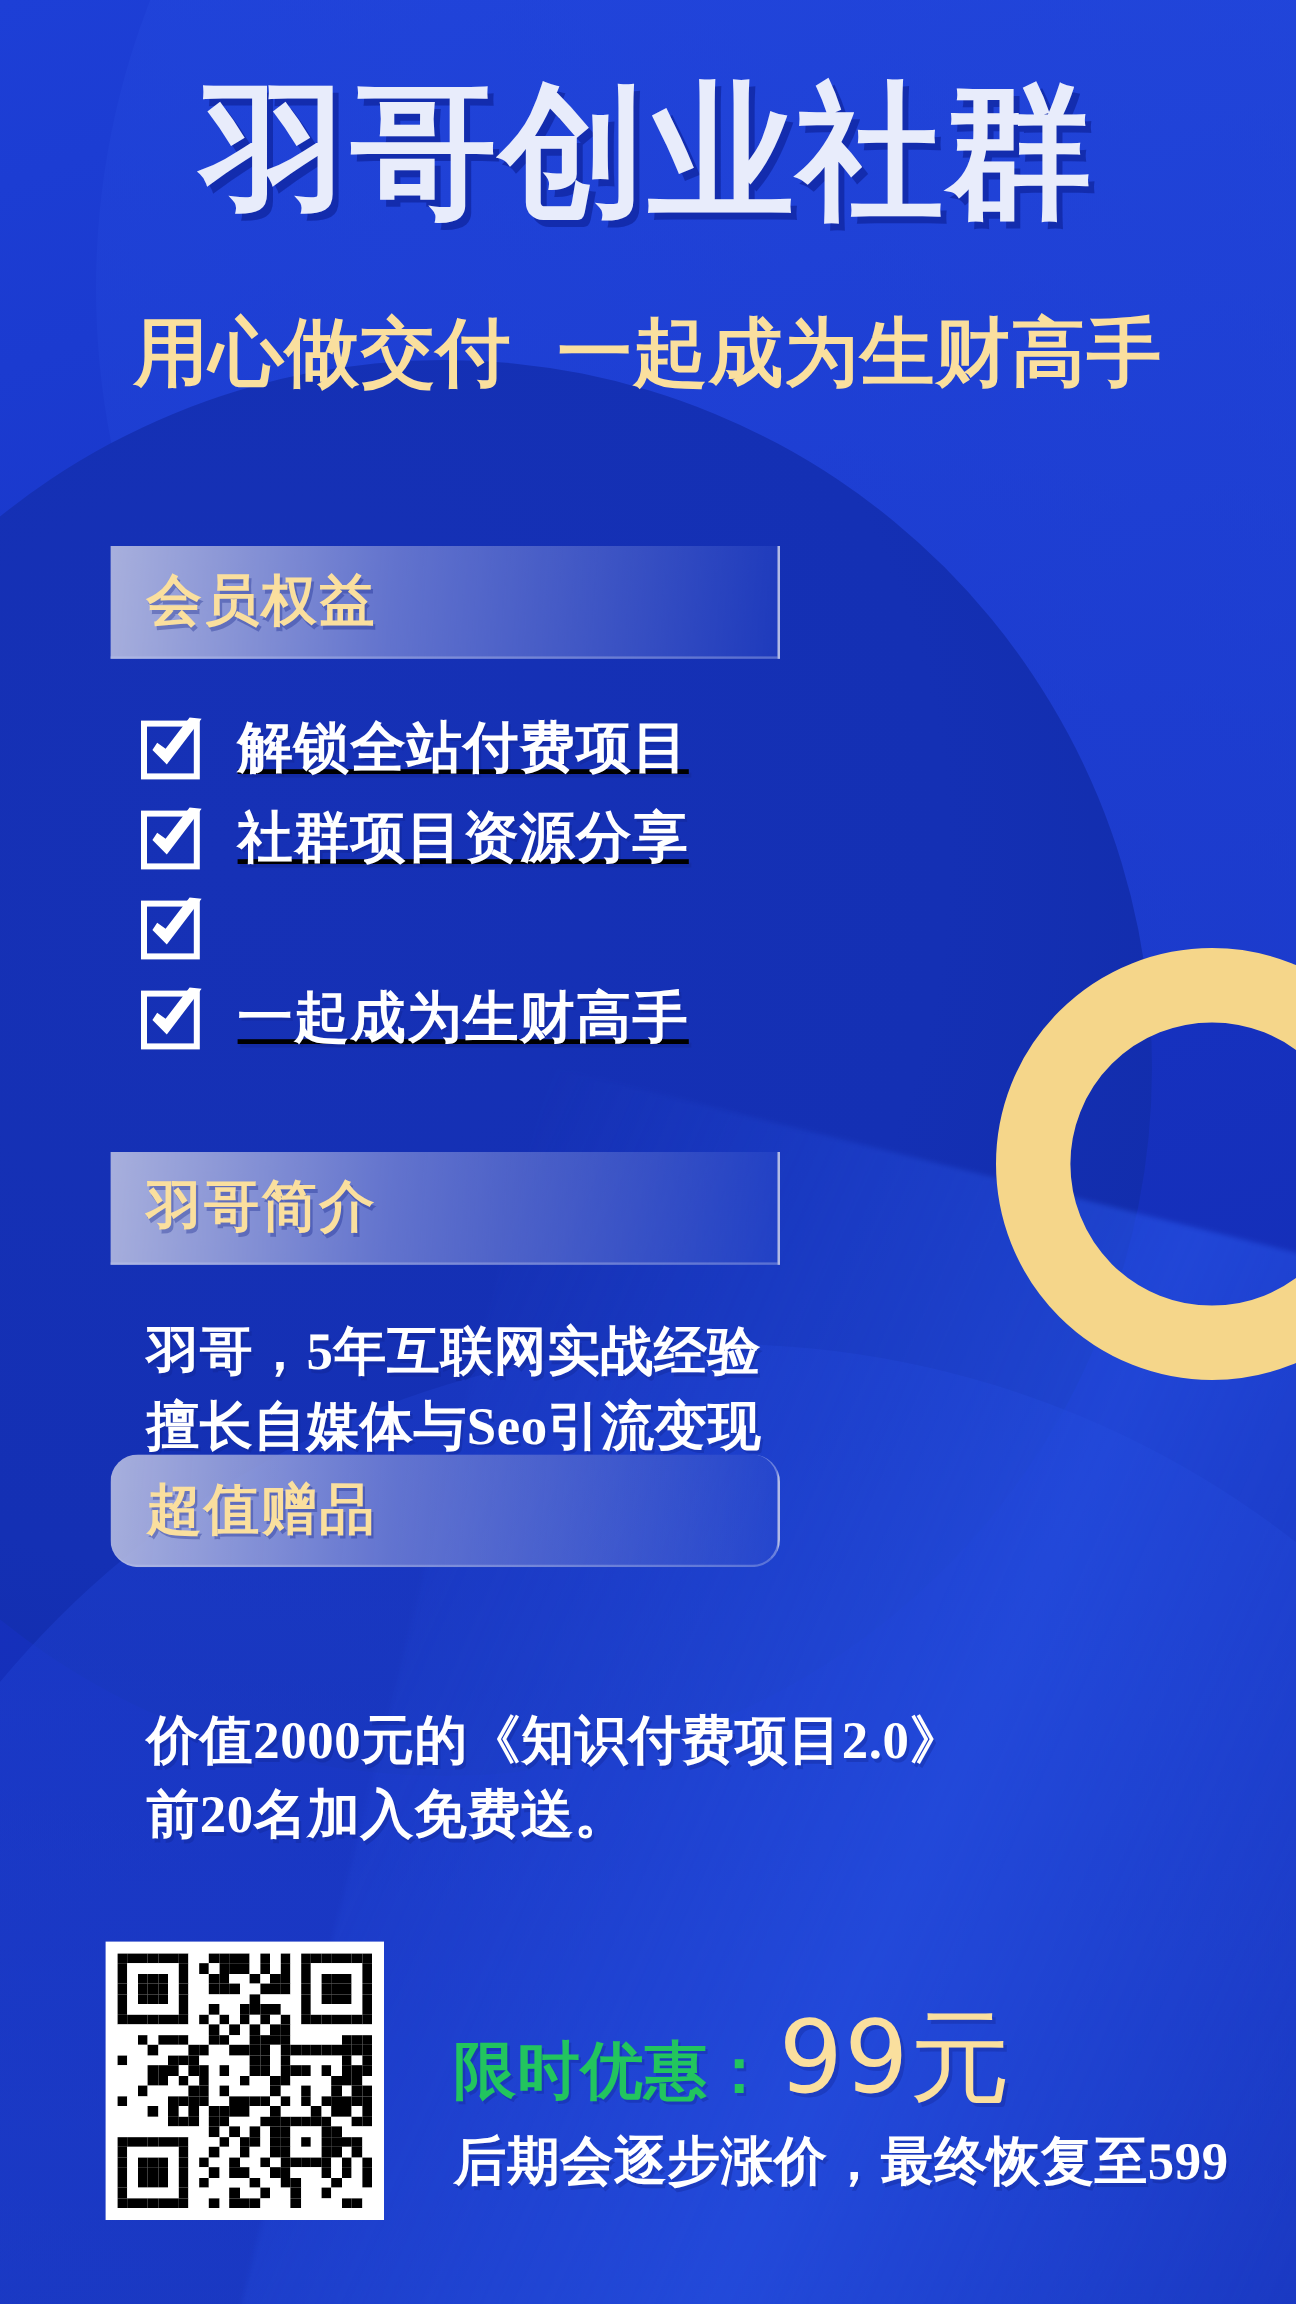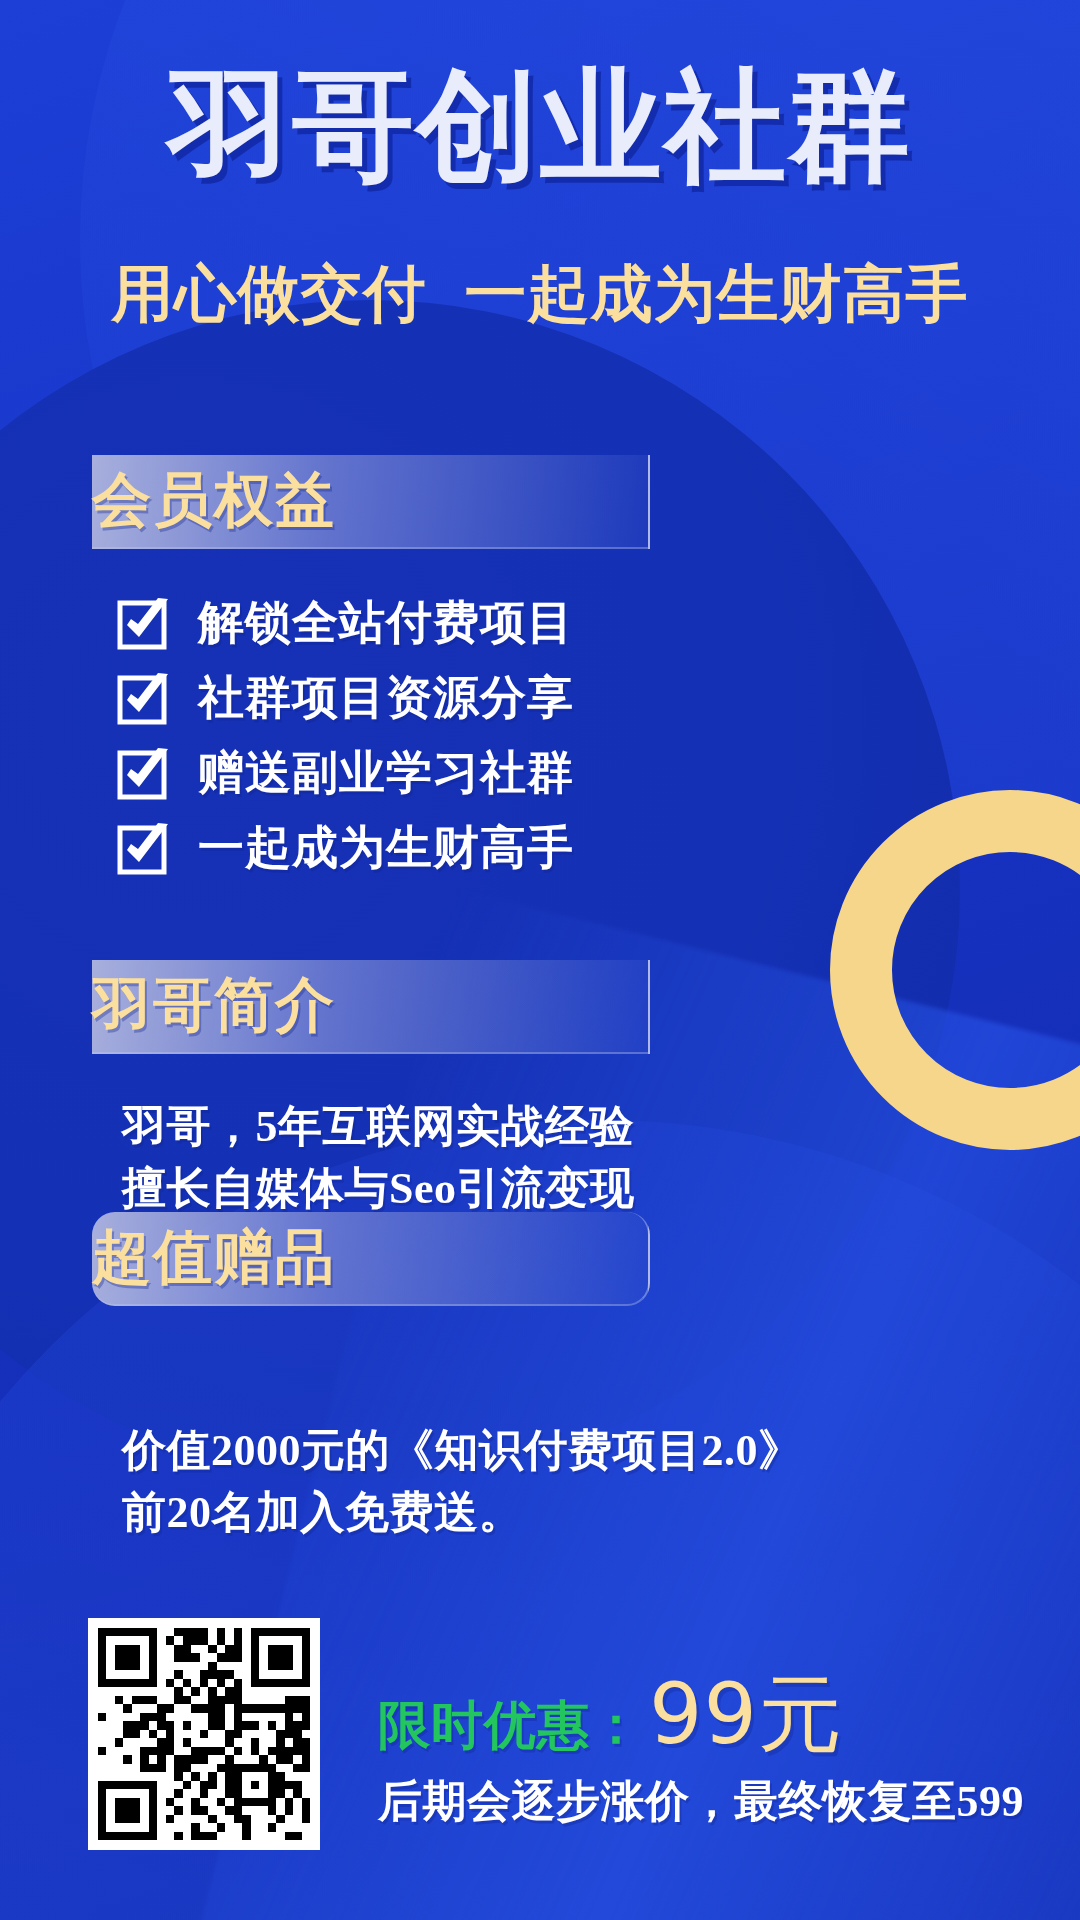--- a/index.html
+++ b/index.html
@@ -118,41 +118,43 @@
     height: 92px;
     background: linear-gradient(95deg, rgba(180,186,224,0.92) 0%, rgba(120,134,212,0.78) 42%, rgba(52,82,206,0.30) 100%);
     border-right: 2px solid rgba(190,200,240,0.45);
     border-bottom: 2px solid rgba(190,200,240,0.35);
     display: flex;
     align-items: center;
   }
   .sec-label {
     font-family: "DejaVu Serif", "Liberation Serif", serif;
     font-weight: 700;
-    font-size: 59px;
+    font-size: 46px;
     color: #fadf9e;
+    padding-left: 30px;
     letter-spacing: 2px;
     text-shadow: 2px 3px 0 rgba(20,36,140,0.35);
   }
 
   #sec-benefits { top: 455px; }
   #sec-profile  { top: 960px; }
   #sec-bonus    { top: 1212px; border-radius: 23px; }
 
   
   .checklist {
     position: absolute;
     top: 585px;
     left: 118px;
     width: 700px;
   }
   .check-row {
     display: flex;
     align-items: center;
     height: 75px;
+    text-decoration: underline;
   }
   .check-icon {
     position: relative;
     width: 52px;
     height: 52px;
     flex: 0 0 52px;
     margin-right: 28px;
   }
   .check-icon svg { display: block; overflow: visible; }
   .check-text {
@@ -279,21 +281,20 @@
         </span>
         <span class="check-text">社群项目资源分享</span>
       </div>
       <div class="check-row">
         <span class="check-icon">
           <svg width="52" height="52" viewBox="0 0 52 52">
             <rect x="2" y="6" width="44" height="44" fill="none" stroke="#ffffff" stroke-width="5"></rect>
             <path d="M9 28 L21 40 L50 2 L40 1 L20 27 L13 22 Z" fill="#ffffff"></path>
           </svg>
         </span>
-        <span class="check-text">赠送副业学习社群</span>
       </div>
       <div class="check-row">
         <span class="check-icon">
           <svg width="52" height="52" viewBox="0 0 52 52">
             <rect x="2" y="6" width="44" height="44" fill="none" stroke="#ffffff" stroke-width="5"></rect>
             <path d="M9 28 L21 40 L50 2 L40 1 L20 27 L13 22 Z" fill="#ffffff"></path>
           </svg>
         </span>
         <span class="check-text">一起成为生财高手</span>
       </div>

